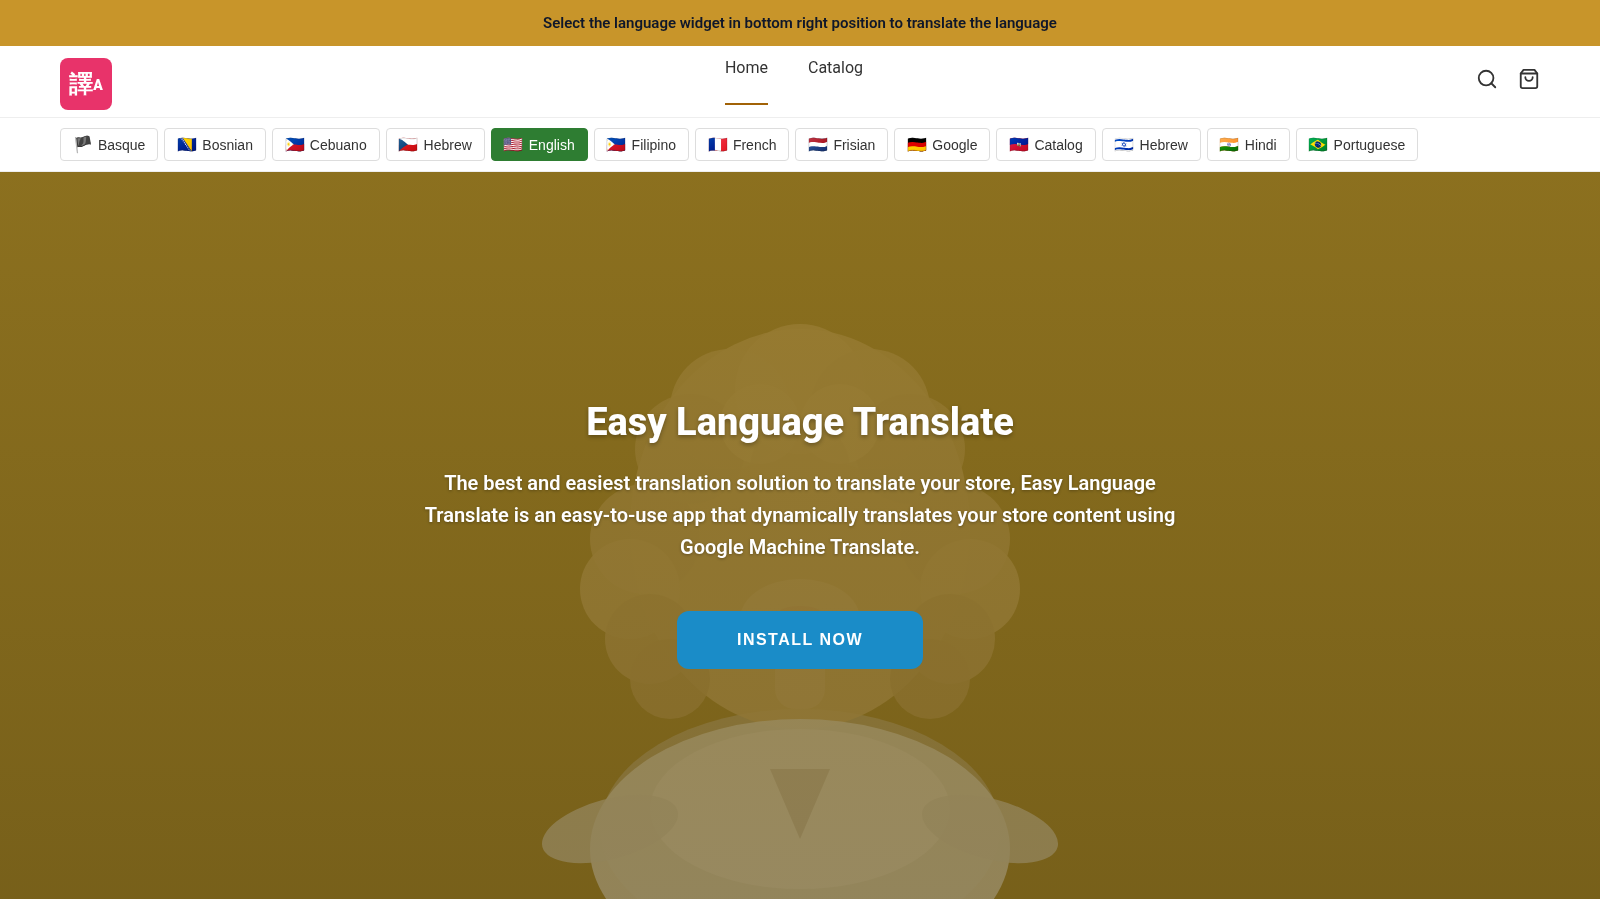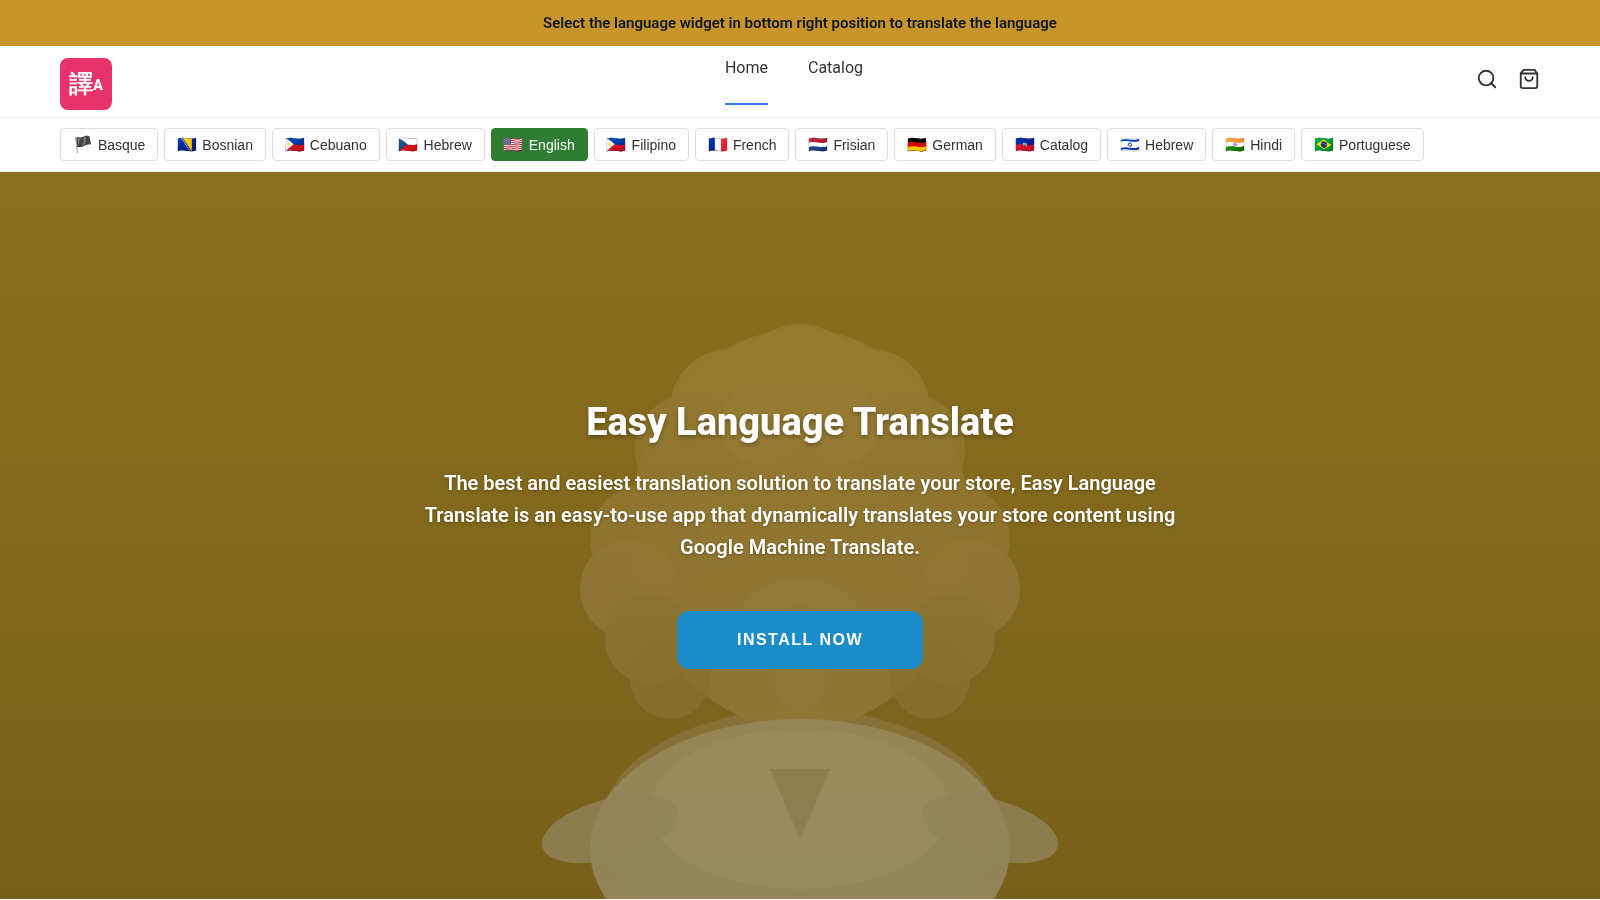--- a/index.html
+++ b/index.html
@@ -47,21 +47,21 @@
       display: flex;
       justify-content: center;
       gap: 40px;
     }
     .nav-link {
       text-decoration: none;
       color: #333;
       font-size: 16px;
     }
     .nav-link.active {
-      border-bottom: 2px solid #3b82f6;
+      border-bottom: 2px solid #a16207;
       padding-bottom: 2px;
     }
     .header-icons {
       display: flex;
       gap: 20px;
       align-items: center;
     }
     .icon-btn {
       background: none;
       border: none;
@@ -228,21 +228,21 @@
     <button class="lang-btn">
       <span class="lang-flag">🇫🇷</span>
       <span>French</span>
     </button>
     <button class="lang-btn">
       <span class="lang-flag">🇳🇱</span>
       <span>Frisian</span>
     </button>
     <button class="lang-btn">
       <span class="lang-flag">🇩🇪</span>
-      <span>German</span>
+      <span>Google</span>
     </button>
     <button class="lang-btn">
       <span class="lang-flag">🇭🇹</span>
       <span>Catalog</span>
     </button>
     <button class="lang-btn">
       <span class="lang-flag">🇮🇱</span>
       <span>Hebrew</span>
     </button>
     <button class="lang-btn">

